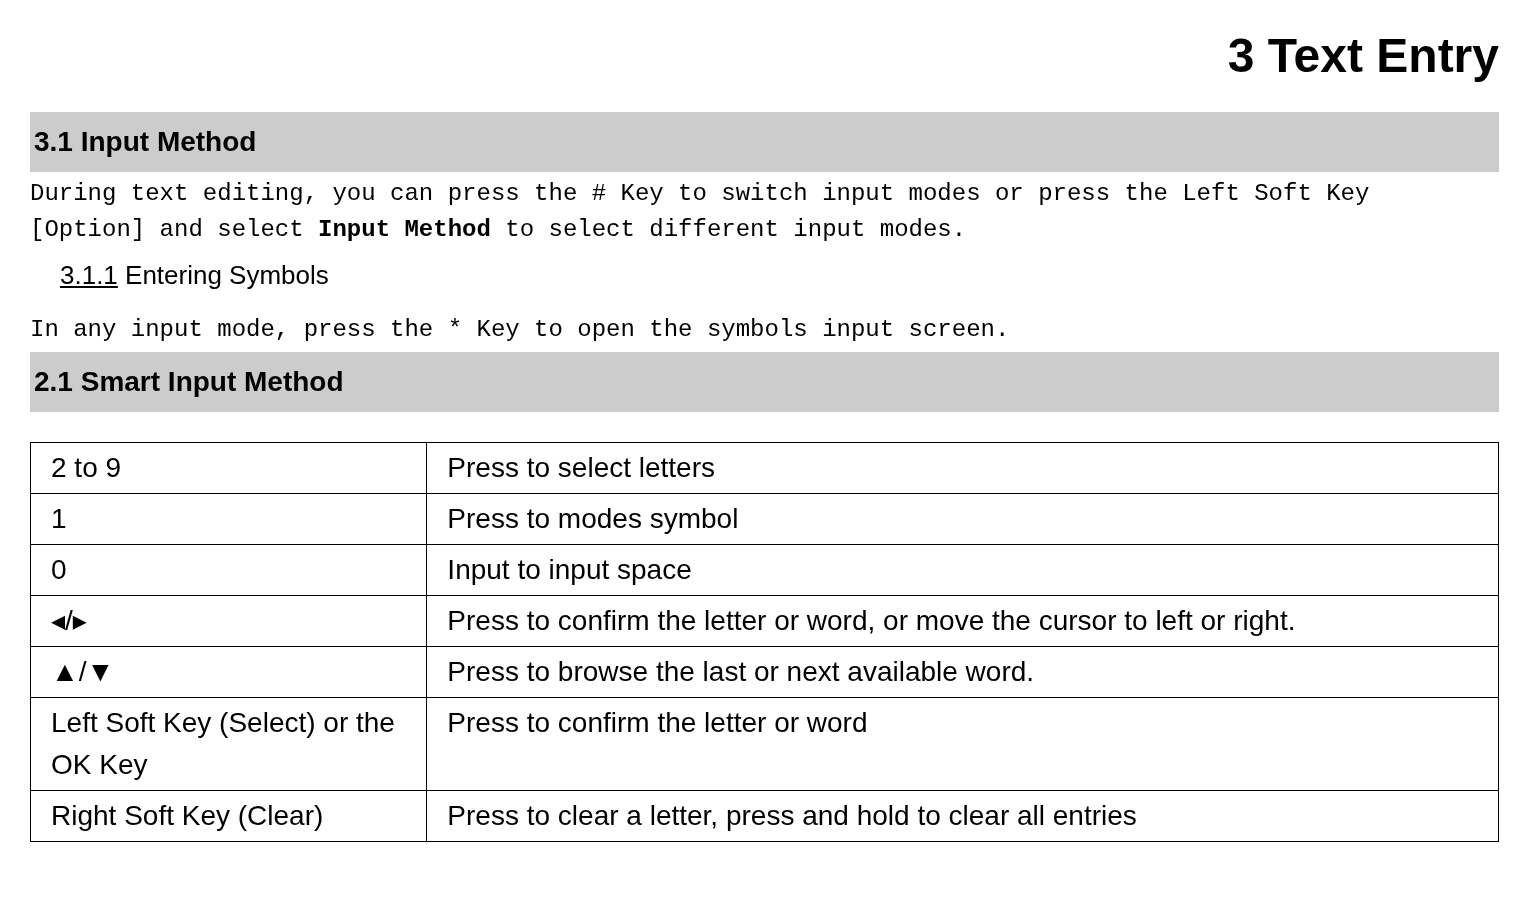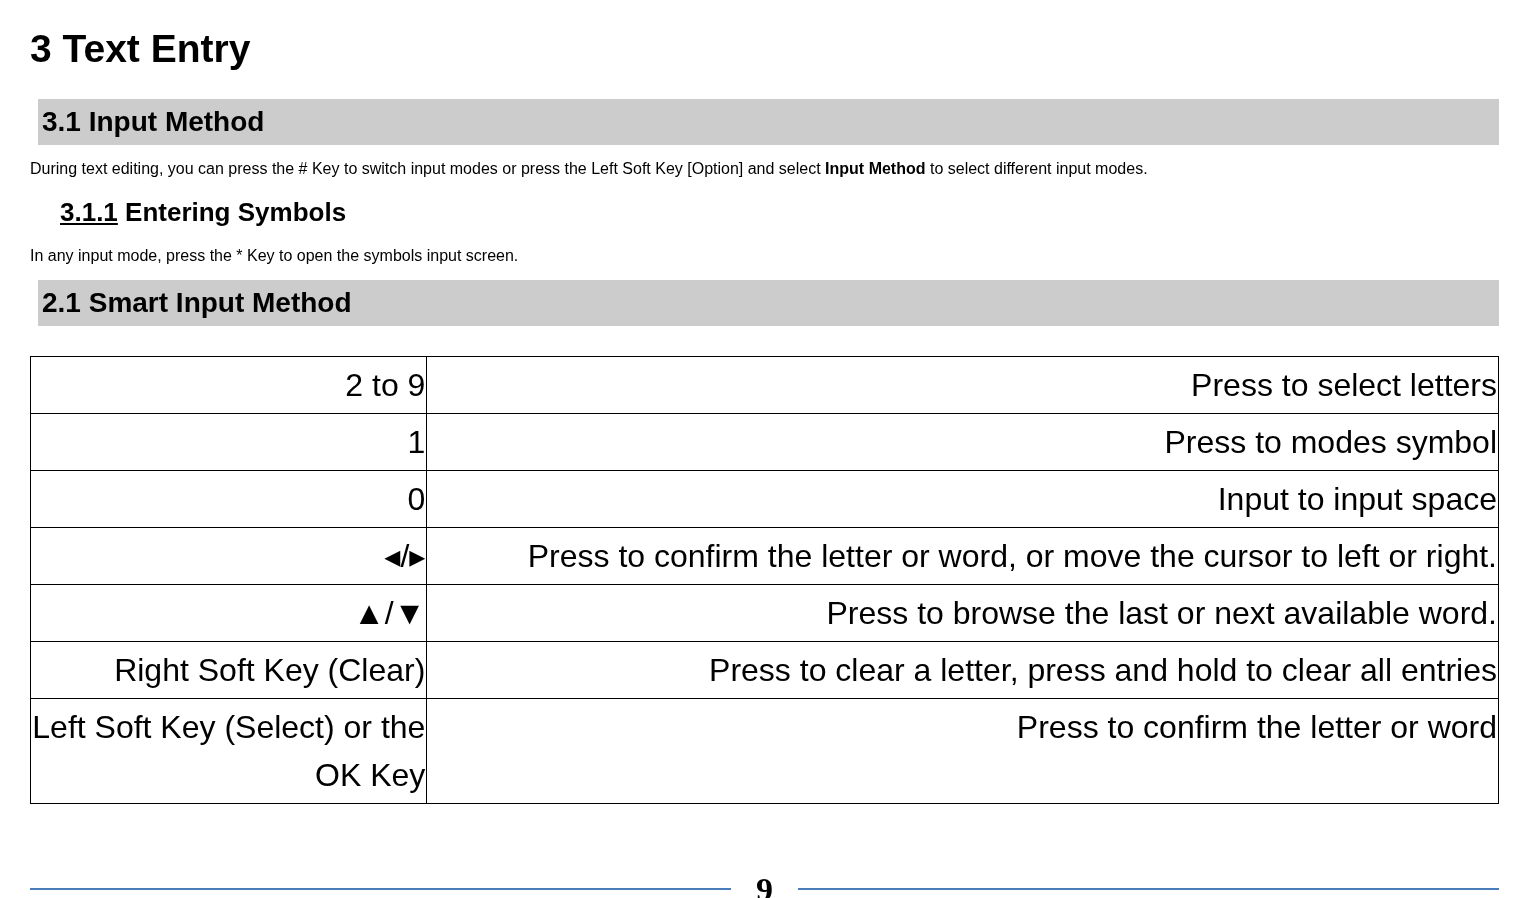--- a/index.html
+++ b/index.html
@@ -5,58 +5,58 @@
     body {
       font-family: Arial, Helvetica, sans-serif;
       margin: 0;
       padding: 20px 30px 0 30px;
       background: white;
       color: black;
       font-size: 24px;
       line-height: 1.5;
     }
     .chapter-title {
-      text-align: left;
-      font-size: 39px;
+      text-align: right;
+      font-size: 48px;
       font-weight: bold;
       margin: 0 0 20px 0;
     }
     .section-heading {
       background: #cccccc;
       font-size: 28px;
       font-weight: bold;
-      padding: 2px 4px;
-      margin: 4px 0 2px 8px;
+      padding: 9px 4px;
+      margin: 4px 0 2px 0;
     }
     .body-text {
-      margin: 12px 0;
-      font-size: 16px;
+      margin: 4px 0;
+      font-size: 24px;
+      font-family: Liberation Mono, monospace;
     }
     .subsection-heading {
       font-size: 26px;
-      font-weight: bold;
-      margin: 8px 0 4px 30px;
+      font-weight: normal;
+      margin: 8px 0 17px 30px;
     }
     .subsection-number {
       text-decoration: underline;
     }
     .bold-inline {
       font-weight: bold;
     }
     table {
       border-collapse: collapse;
       width: 100%;
       margin: 30px 0 25px 0;
     }
     td {
       border: 1.5px solid black;
-      padding: 4px 1px;
-      font-size: 32px;
+      padding: 4px 20px;
+      font-size: 28px;
       vertical-align: top;
-      text-align: right;
     }
     td.key-col {
       width: 27%;
     }
     .footer {
       display: flex;
       align-items: center;
       justify-content: center;
       gap: 25px;
       margin-top: 60px;
@@ -107,26 +107,26 @@
     </tr>
     <tr>
       <td class="key-col">◂/▸</td>
       <td>Press to confirm the letter or word, or move the cursor to left or right.</td>
     </tr>
     <tr>
       <td class="key-col">▲/▼</td>
       <td>Press to browse the last or next available word.</td>
     </tr>
     <tr>
+      <td class="key-col">Left Soft Key (Select) or the OK Key</td>
+      <td>Press to confirm the letter or word</td>
+    </tr>
+    <tr>
       <td class="key-col">Right Soft Key (Clear)</td>
       <td>Press to clear a letter, press and hold to clear all entries</td>
-    </tr>
-    <tr>
-      <td class="key-col">Left Soft Key (Select) or the OK Key</td>
-      <td>Press to confirm the letter or word</td>
     </tr>
   </tbody>
 </table>
 
 <div class="footer">
   <div class="footer-line"></div>
   <div class="page-number">9</div>
   <div class="footer-line"></div>
 </div>
 

